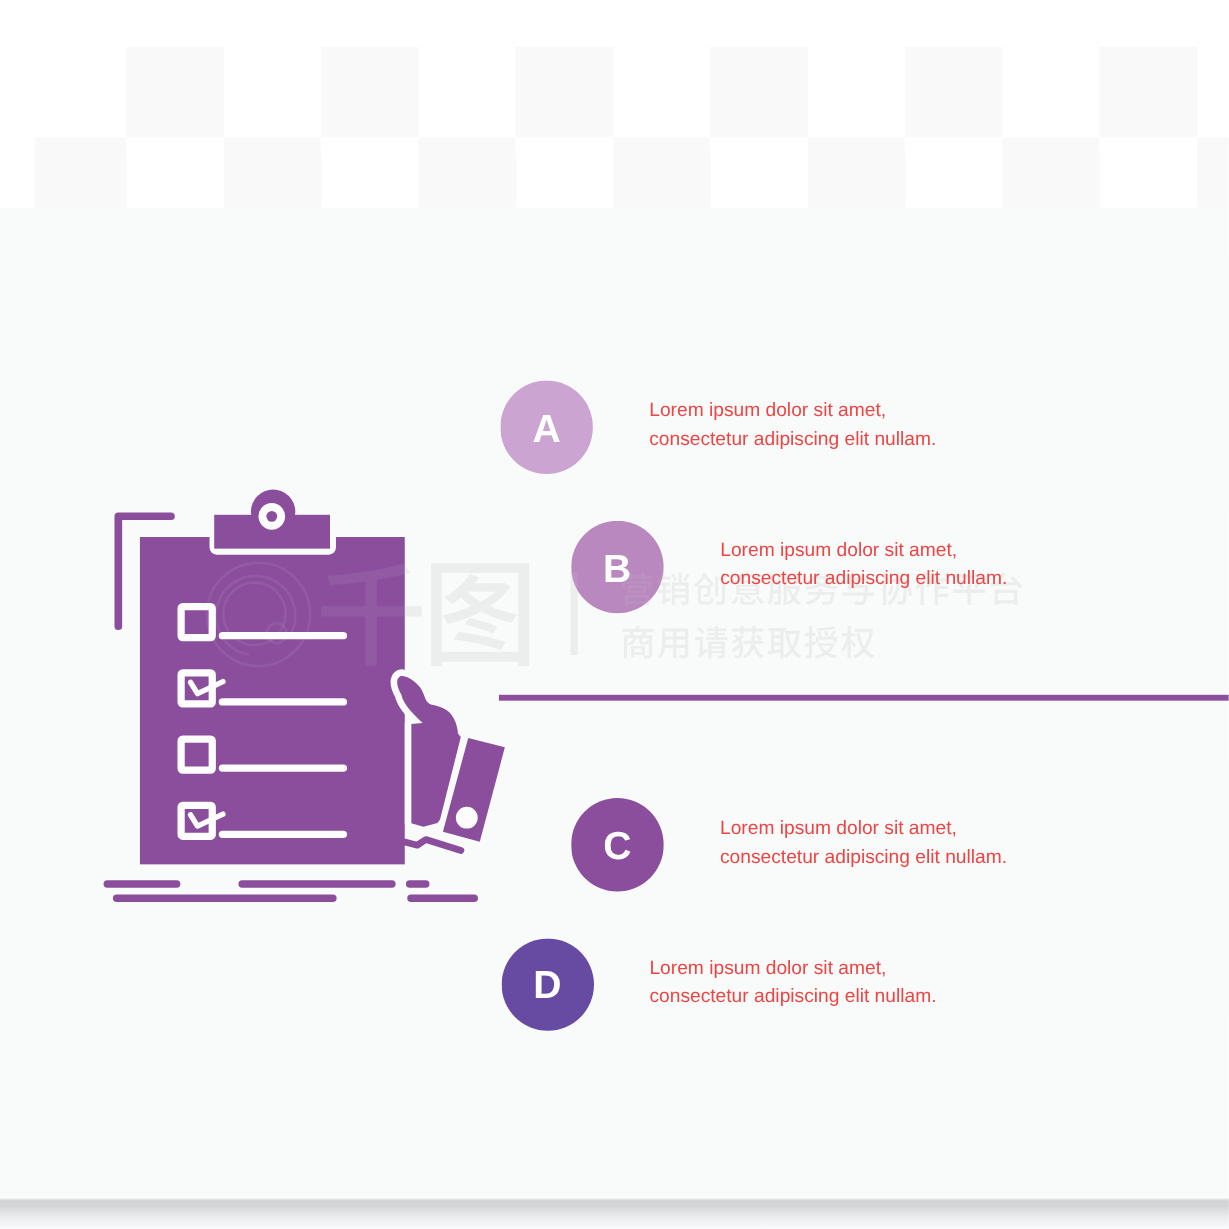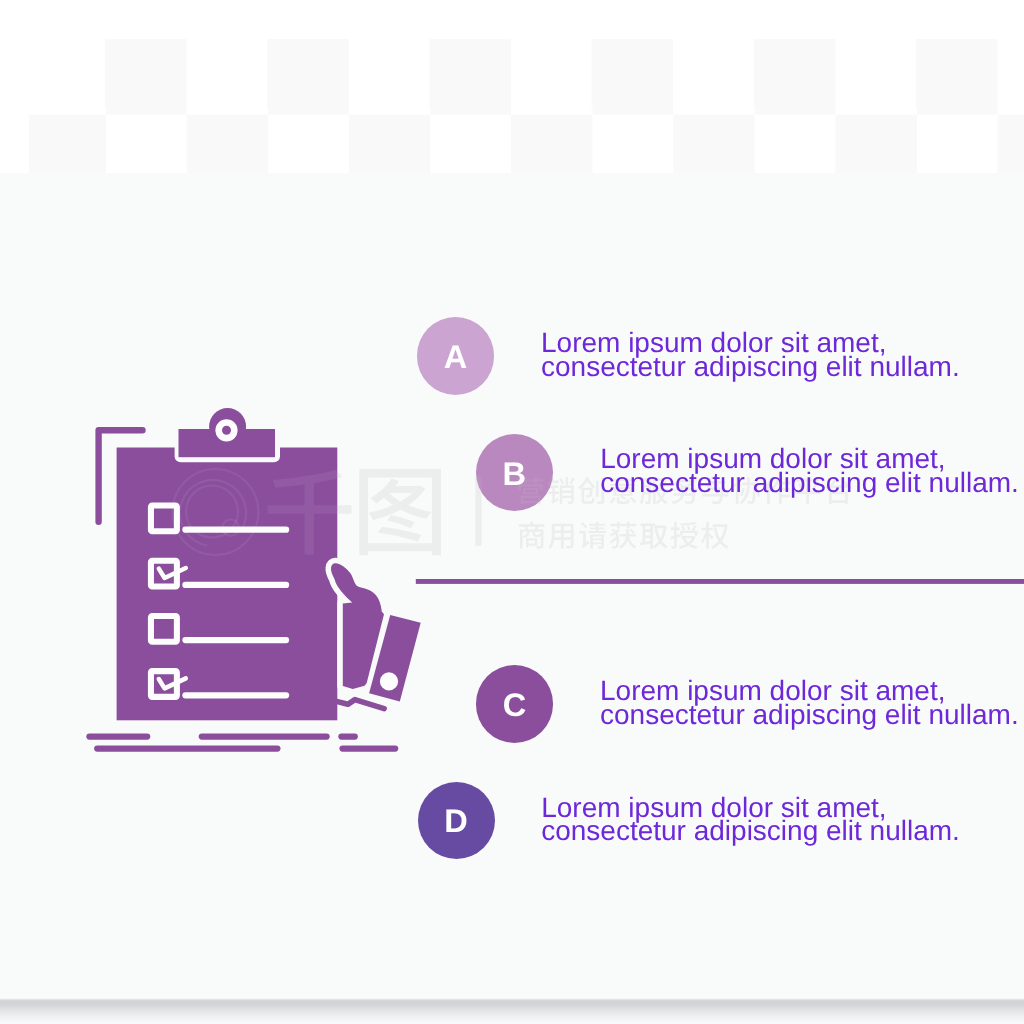--- a/index.html
+++ b/index.html
@@ -8,21 +8,21 @@
   #stage{position:relative;width:1024px;height:1024px;background:#ffffff;}
   #checker{position:absolute;left:28.5px;top:39.1px;width:995.5px;height:133.9px;
     background-image:repeating-conic-gradient(#f9f9f9 0% 25%, #ffffff 0% 50%);
     background-size:162.2px 150.2px;
     background-position:-4.6px 0px;
   }
   #panel{position:absolute;left:0;top:173px;width:1024px;height:825px;background:#f9fbfa;}
   #shadow{position:absolute;left:0;top:998px;width:1024px;height:26px;
     background:linear-gradient(to bottom,#fefefe 0%,#d9dadc 7.7%,#d2d3d5 11.5%,#d4d5d7 27%,#e0e2e4 46%,#ebedef 65%,#f4f5f7 85%,#f9fafc 100%);}
   .art{position:absolute;left:0;top:0;width:1024px;height:1024px;}
-  .txtblock{position:absolute;color:#6d28d9;font-size:28px;line-height:23.2px;white-space:nowrap;transform:translateZ(0);}
+  .txtblock{position:absolute;color:#ef4444;font-size:16px;line-height:23.2px;white-space:nowrap;transform:translateZ(0);}
   .badge{position:absolute;border-radius:50%;color:#ffffff;font-weight:bold;font-size:32.6px;
     text-align:center;transform:translateZ(0);}
   .badge span{display:block;position:relative;top:0.6px;}
 </style>
 </head>
 <body>
 
 <div id="stage">
   <div id="checker"></div>
   <div id="panel"></div>

